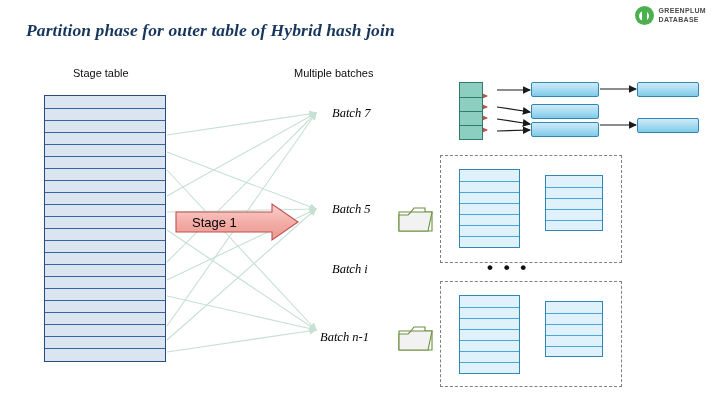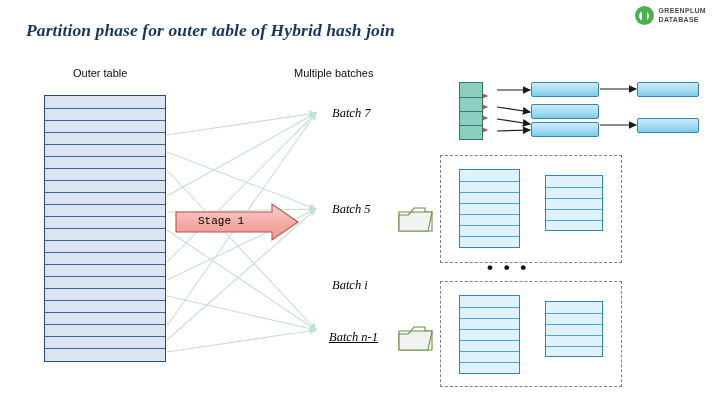--- a/index.html
+++ b/index.html
@@ -87,23 +87,23 @@
     box-sizing:border-box;
   }
   .outer-table .row {
     position:absolute;
     left:0; right:0;
     height:0;
     border-top:1px solid #3a63a0;
   }
   .stage-label {
     position:absolute;
-    left:198px; top:215px;
-    font-family:Liberation Mono, monospace;
-    font-size:11px;
+    left:192px; top:215px;
+    font-family:Liberation Sans, sans-serif;
+    font-size:13px;
     color:#000;
     white-space:nowrap;
   }
 
   
   .blk {
     position:absolute;
     box-sizing:border-box;
     background:linear-gradient(to bottom, #cfeaf8 0%, #a9dcf2 50%, #7fcbea 100%);
     border:1px solid #2e87b5;
@@ -157,21 +157,21 @@
   <div class="title">Partition phase for outer table of Hybrid hash join</div>
 
   <div class="logo">
     <span class="logo-mark"></span>
     <span class="logo-text">
       <span>GREENPLUM</span>
       <span>DATABASE</span>
     </span>
   </div>
 
-  <div class="lbl" style="left:73px; top:67px;">Outer table</div>
+  <div class="lbl" style="left:73px; top:67px;">Stage table</div>
   <div class="lbl" style="left:294px; top:67px;">Multiple batches</div>
 
   <div class="outer-table">
     <div class="row" style="top:12px"></div>
     <div class="row" style="top:24px"></div>
     <div class="row" style="top:36px"></div>
     <div class="row" style="top:48px"></div>
     <div class="row" style="top:60px"></div>
     <div class="row" style="top:72px"></div>
     <div class="row" style="top:84px"></div>
@@ -240,22 +240,22 @@
       <path d="M497,131 L530,130"></path>
       <path d="M600,89 L636,89"></path>
       <path d="M600,125 L636,125"></path>
     </g>
   </svg>
 
   <div class="stage-label">Stage 1</div>
 
   <div class="batch-lbl" style="left:332px; top:106px;">Batch 7</div>
   <div class="batch-lbl" style="left:332px; top:202px;">Batch 5</div>
-  <div class="batch-lbl" style="left:332px; top:262px;margin-top:16px;">Batch i</div>
-  <div class="batch-lbl" style="left:329px; top:330px;text-decoration:underline;">Batch n-1</div>
+  <div class="batch-lbl" style="left:332px; top:262px;">Batch i</div>
+  <div class="batch-lbl" style="left:320px; top:330px;">Batch n-1</div>
 
   <div class="folder" style="left:398px; top:206px;">
     <svg width="36" height="28" viewBox="0 0 36 28">
       <path d="M1,6 L13,6 L16,2 L27,2 L27,6 L34,6 L34,25 L1,25 Z" fill="#ffffff" stroke="#6a8f3f" stroke-width="1.1"></path>
       <path d="M1,9 L10,9 L13,6 L34,6 L30,25 L1,25 Z" fill="#f2f2f2" stroke="#6a8f3f" stroke-width="1.1"></path>
     </svg>
   </div>
   <div class="folder" style="left:398px; top:325px;">
     <svg width="36" height="28" viewBox="0 0 36 28">
       <path d="M1,6 L13,6 L16,2 L27,2 L27,6 L34,6 L34,25 L1,25 Z" fill="#ffffff" stroke="#6a8f3f" stroke-width="1.1"></path>

